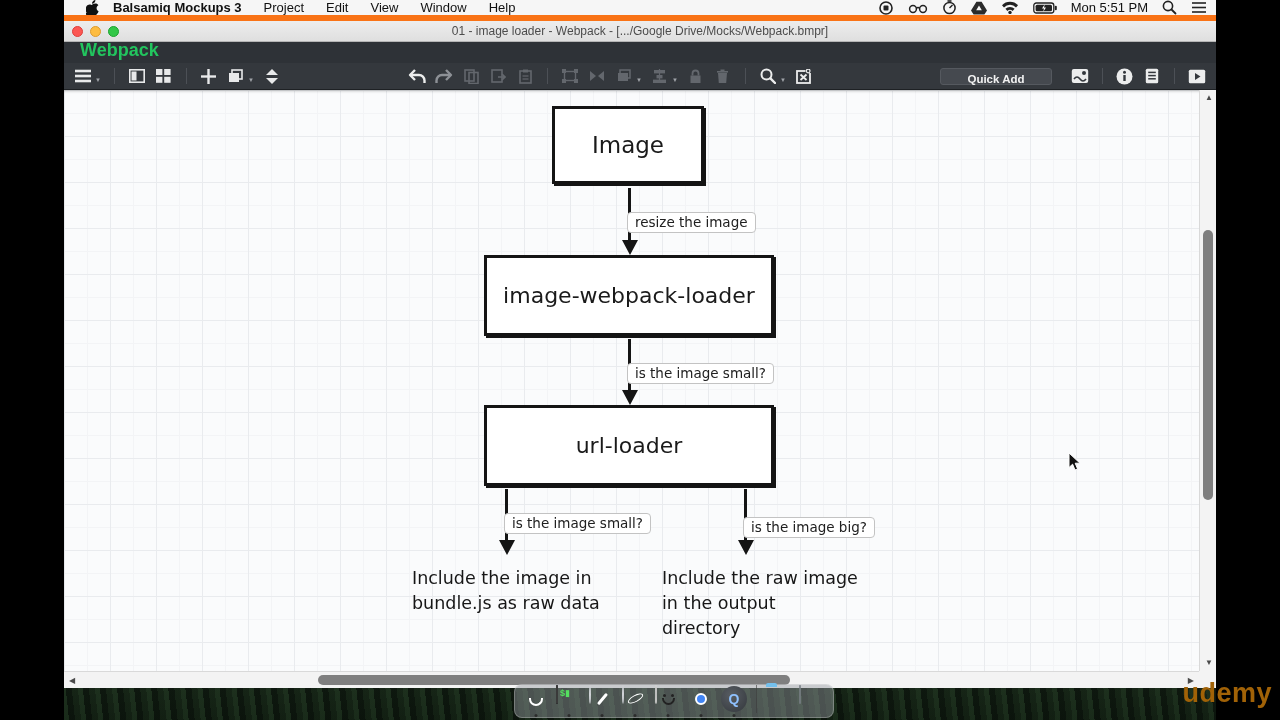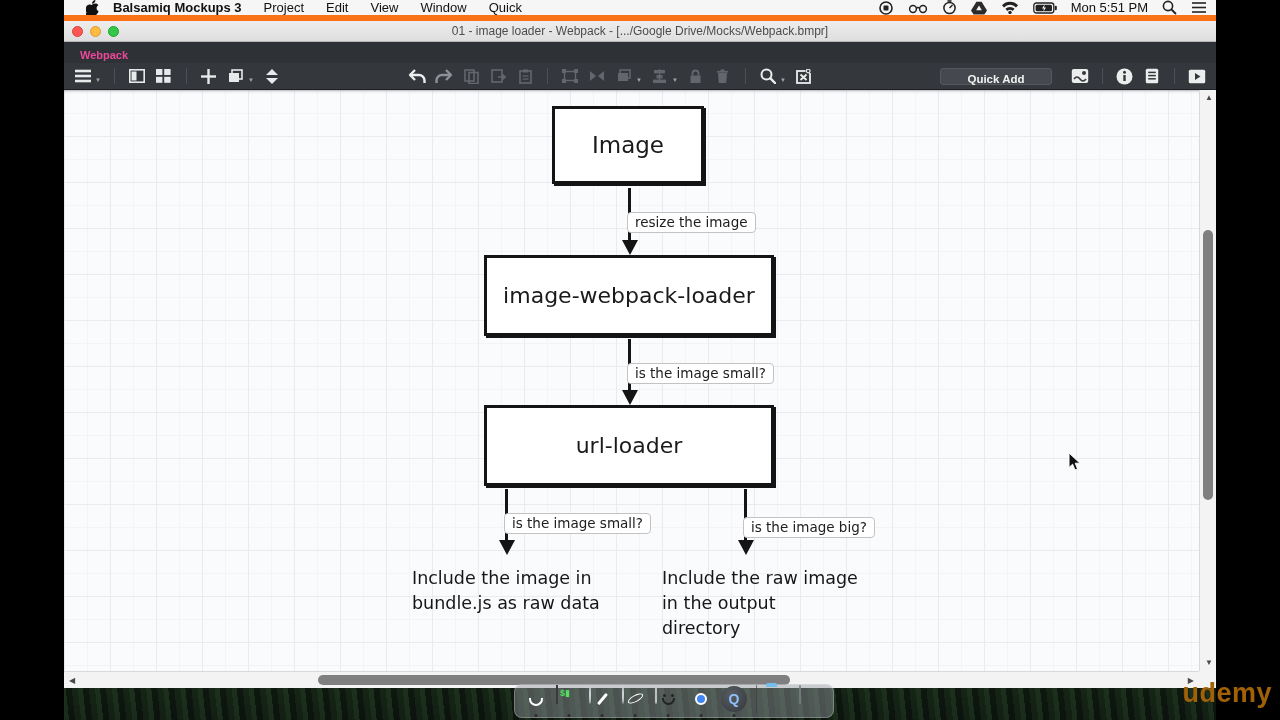--- a/index.html
+++ b/index.html
@@ -26,21 +26,21 @@
   .tl { width:11px; height:11px; border-radius:50%; }
   .tl.red { background:#fc5753; border:0.5px solid #df3e3a; }
   .tl.yellow { background:#fdbc40; border:0.5px solid #de9b2d; }
   .tl.green { background:#33c748; border:0.5px solid #1da32f; }
   .win-title { position:absolute; left:0; right:0; text-align:center; font-size:12px; color:#4c4c4c; }
 
   
   .window { position:absolute; left:64px; top:42px; width:1152px; height:646px; background:#fff; }
 
   .tabbar { height:21px; background:#2e3237; display:flex; align-items:flex-end; }
-  .tabbar .tab { color:#ec4899; font-size:11px; font-weight:bold; padding:0 16px 2px 16px; }
+  .tabbar .tab { color:#22c55e; font-size:18px; font-weight:bold; padding:0 16px 2px 16px; }
 
   .toolbar { height:27px; background:#34383d; border-bottom:1px solid #1e2124;
     display:flex; align-items:center; padding:0 10px; }
   .tgroup { display:flex; align-items:center; gap:9px; }
   .tsep { width:1px; height:16px; background:#4c5056; margin:0 4px; }
   .ti { display:flex; align-items:center; justify-content:center; width:18px; height:18px; }
   .ti svg { display:block; }
   .chev { font-size:6px; color:#9ea2a7; margin-left:-6px; align-self:flex-end; padding-bottom:2px; }
   .mid { margin:0 auto; }
   .quickadd { display:flex; align-items:center; gap:4px; background:#45494f; border:1px solid #55595f;
@@ -144,21 +144,21 @@
       <svg width="13" height="15" viewBox="0 0 13 15">
           <path fill="#111" d="M9.4 0c.1 1-.3 1.9-.9 2.6-.6.7-1.6 1.2-2.5 1.1-.1-.9.4-1.9 1-2.5C7.6.5 8.6.1 9.4 0zM12 11c-.4 1-.6 1.4-1.2 2.2-.8 1.2-1.9 2.6-3.2 2.6-1.2 0-1.5-.8-3.1-.8-1.6 0-2 .8-3.2.8C.9 15.8-.2 14.4-1 13.2"></path>
           <path fill="#111" d="M6.4 4.1c1 0 1.9-.6 3-.6 1.4 0 2.4.7 3 1.7-1.1.7-1.8 1.7-1.8 3 0 1.4.8 2.5 2 3-.3.9-.7 1.6-1.2 2.3-.7 1-1.5 2-2.6 2-1 0-1.3-.6-2.6-.6s-1.7.6-2.6.6c-1.1 0-1.9-1-2.6-2C-.4 11.6-.8 8.4.5 6.3c.7-1.1 1.9-1.8 3.1-1.8 1.1 0 1.8.6 2.8.6z"></path>
         </svg>
     </span>
     <span class="app-name">Balsamiq Mockups 3</span>
     <span class="mitem">Project</span>
     <span class="mitem">Edit</span>
     <span class="mitem">View</span>
     <span class="mitem">Window</span>
-    <span class="mitem">Quick</span>
+    <span class="mitem">Help</span>
 
     <span class="status-cluster">
       <span>
           <svg width="16" height="16" viewBox="0 0 16 16">
             <circle cx="8" cy="8" r="6" fill="none" stroke="#222" stroke-width="1.6"></circle>
             <rect x="5.5" y="5.5" width="5" height="5" rx="1" fill="#222"></rect>
           </svg>
         </span>
       <span>
           <svg width="20" height="14" viewBox="0 0 20 14">

